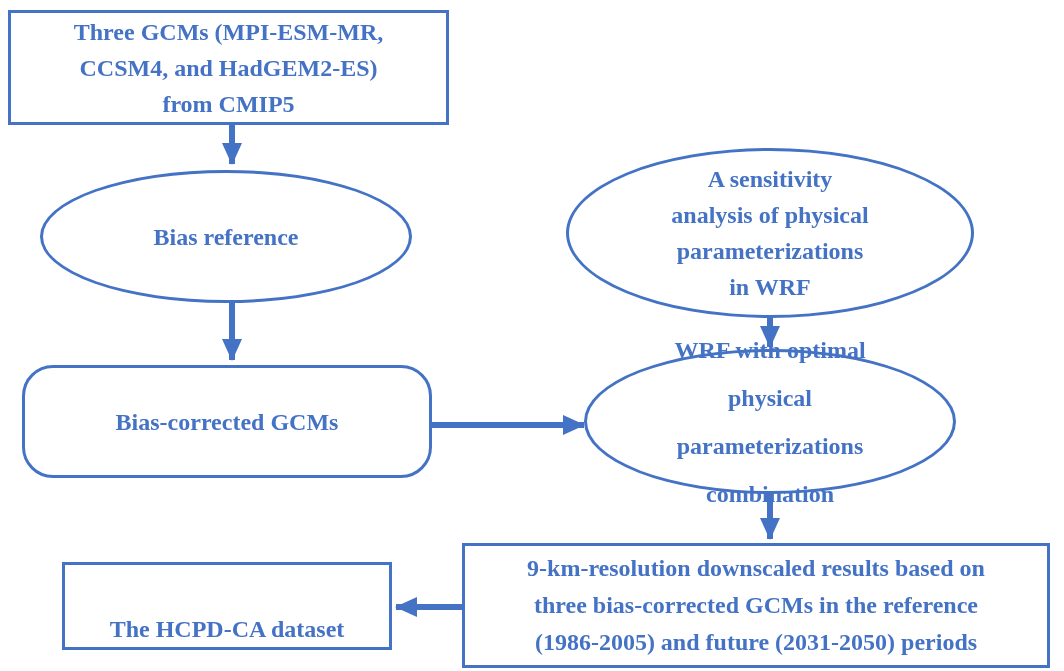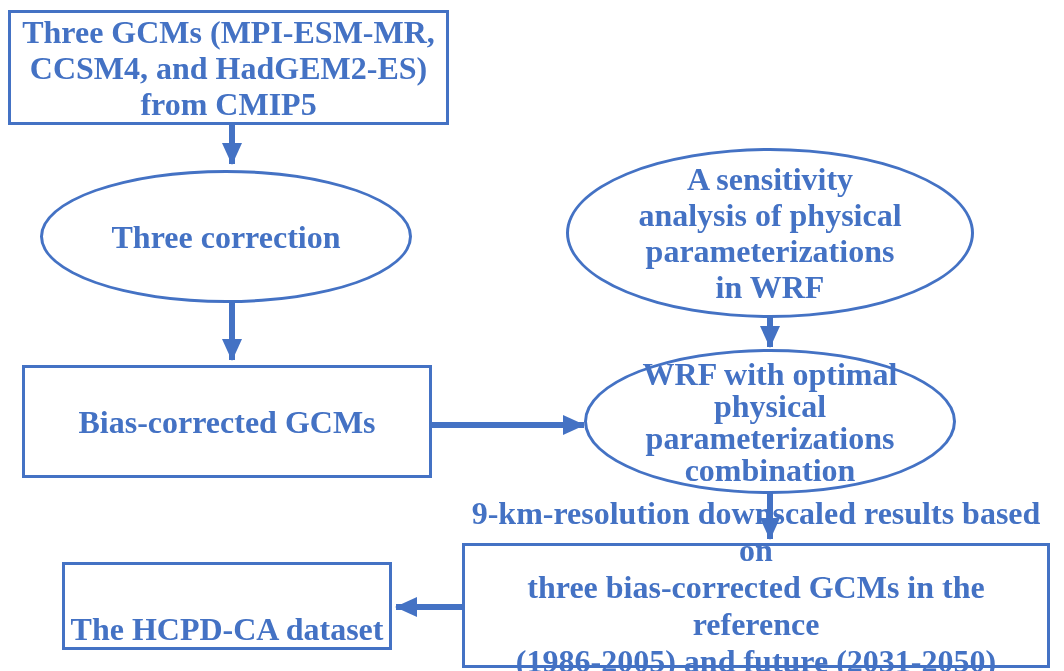--- a/index.html
+++ b/index.html
@@ -18,21 +18,21 @@
   .node {
     position: absolute;
     box-sizing: border-box;
     border: 3px solid #4472C4;
     display: flex;
     align-items: center;
     justify-content: center;
     text-align: center;
     color: #4472C4;
     font-weight: bold;
-    font-size: 32px;
+    font-size: 24px;
     line-height: 36px;
     white-space: pre-line;
     background: #ffffff;
   }
   .ellipse {
     border-radius: 50%;
     border-width: 3px;
     align-items: center;
   }
   .arrows {
@@ -43,23 +43,23 @@
     height: 671px;
     pointer-events: none;
   }
   .arrows line {
     stroke: #4472C4;
     stroke-width: 6;
   }
   
   #node-gcms        { left: 8px;   top: 10px;  width: 441px; height: 115px; }
   #node-biascorr    { left: 40px;  top: 170px; width: 372px; height: 133px; }
-  #node-bcgcms      { left: 22px;  top: 365px; width: 410px; height: 113px; }
+  #node-bcgcms      { left: 22px;  top: 365px; width: 410px; height: 113px; border-radius: 31px; }
   #node-sens        { left: 566px; top: 148px; width: 408px; height: 170px; }
-  #node-wrfopt      { left: 584px; top: 349px; width: 372px; height: 145px; line-height: 32px; }
+  #node-wrfopt      { left: 584px; top: 349px; width: 372px; height: 145px; line-height: 48px; }
   #node-downscaled  { left: 462px; top: 543px; width: 588px; height: 125px; line-height: 37px; }
   #node-hcpd        { left: 62px;  top: 562px; width: 330px; height: 88px; align-items: flex-end; }
 </style>
 </head>
 <body>
 
 <div class="canvas">
 
   <svg class="arrows" viewBox="0 0 1064 671" xmlns="http://www.w3.org/2000/svg">
     <defs>
@@ -75,21 +75,21 @@
     <line x1="470" y1="607" x2="396" y2="607" marker-end="url(#head)"></line>
   </svg>
 
   <div class="node" id="node-gcms">
     <span>Three GCMs (MPI-ESM-MR,
 CCSM4, and HadGEM2-ES)
 from CMIP5</span>
   </div>
 
   <div class="node ellipse" id="node-biascorr">
-    <span>Three correction</span>
+    <span>Bias reference</span>
   </div>
 
   <div class="node" id="node-bcgcms">
     <span>Bias-corrected GCMs</span>
   </div>
 
   <div class="node ellipse" id="node-sens">
     <span>A sensitivity
 analysis of physical
 parameterizations

